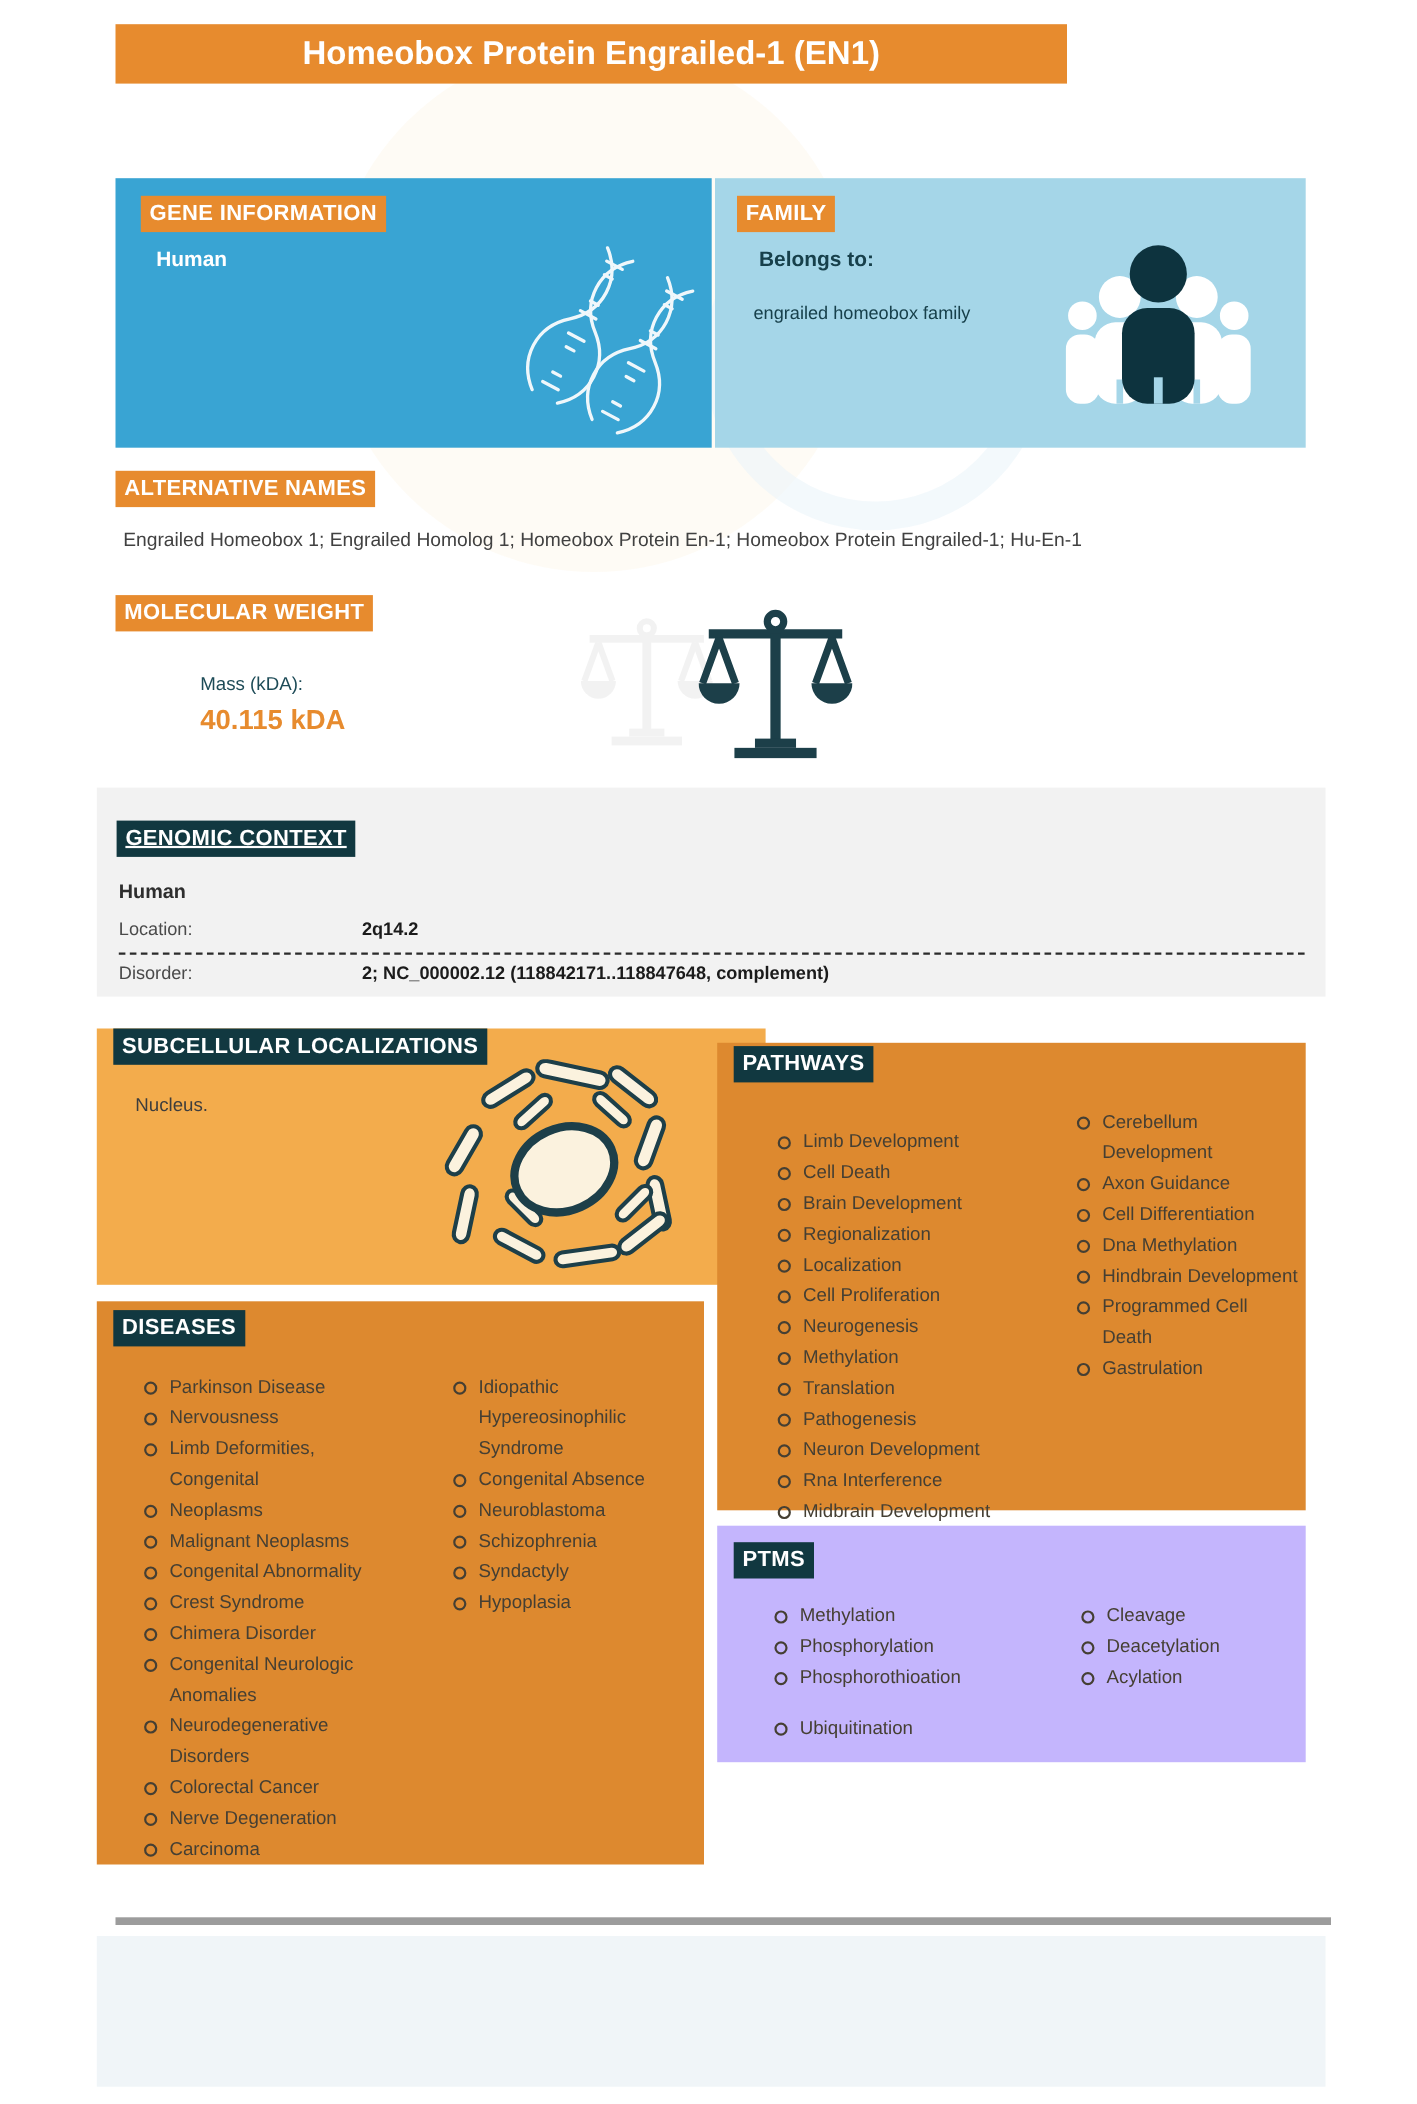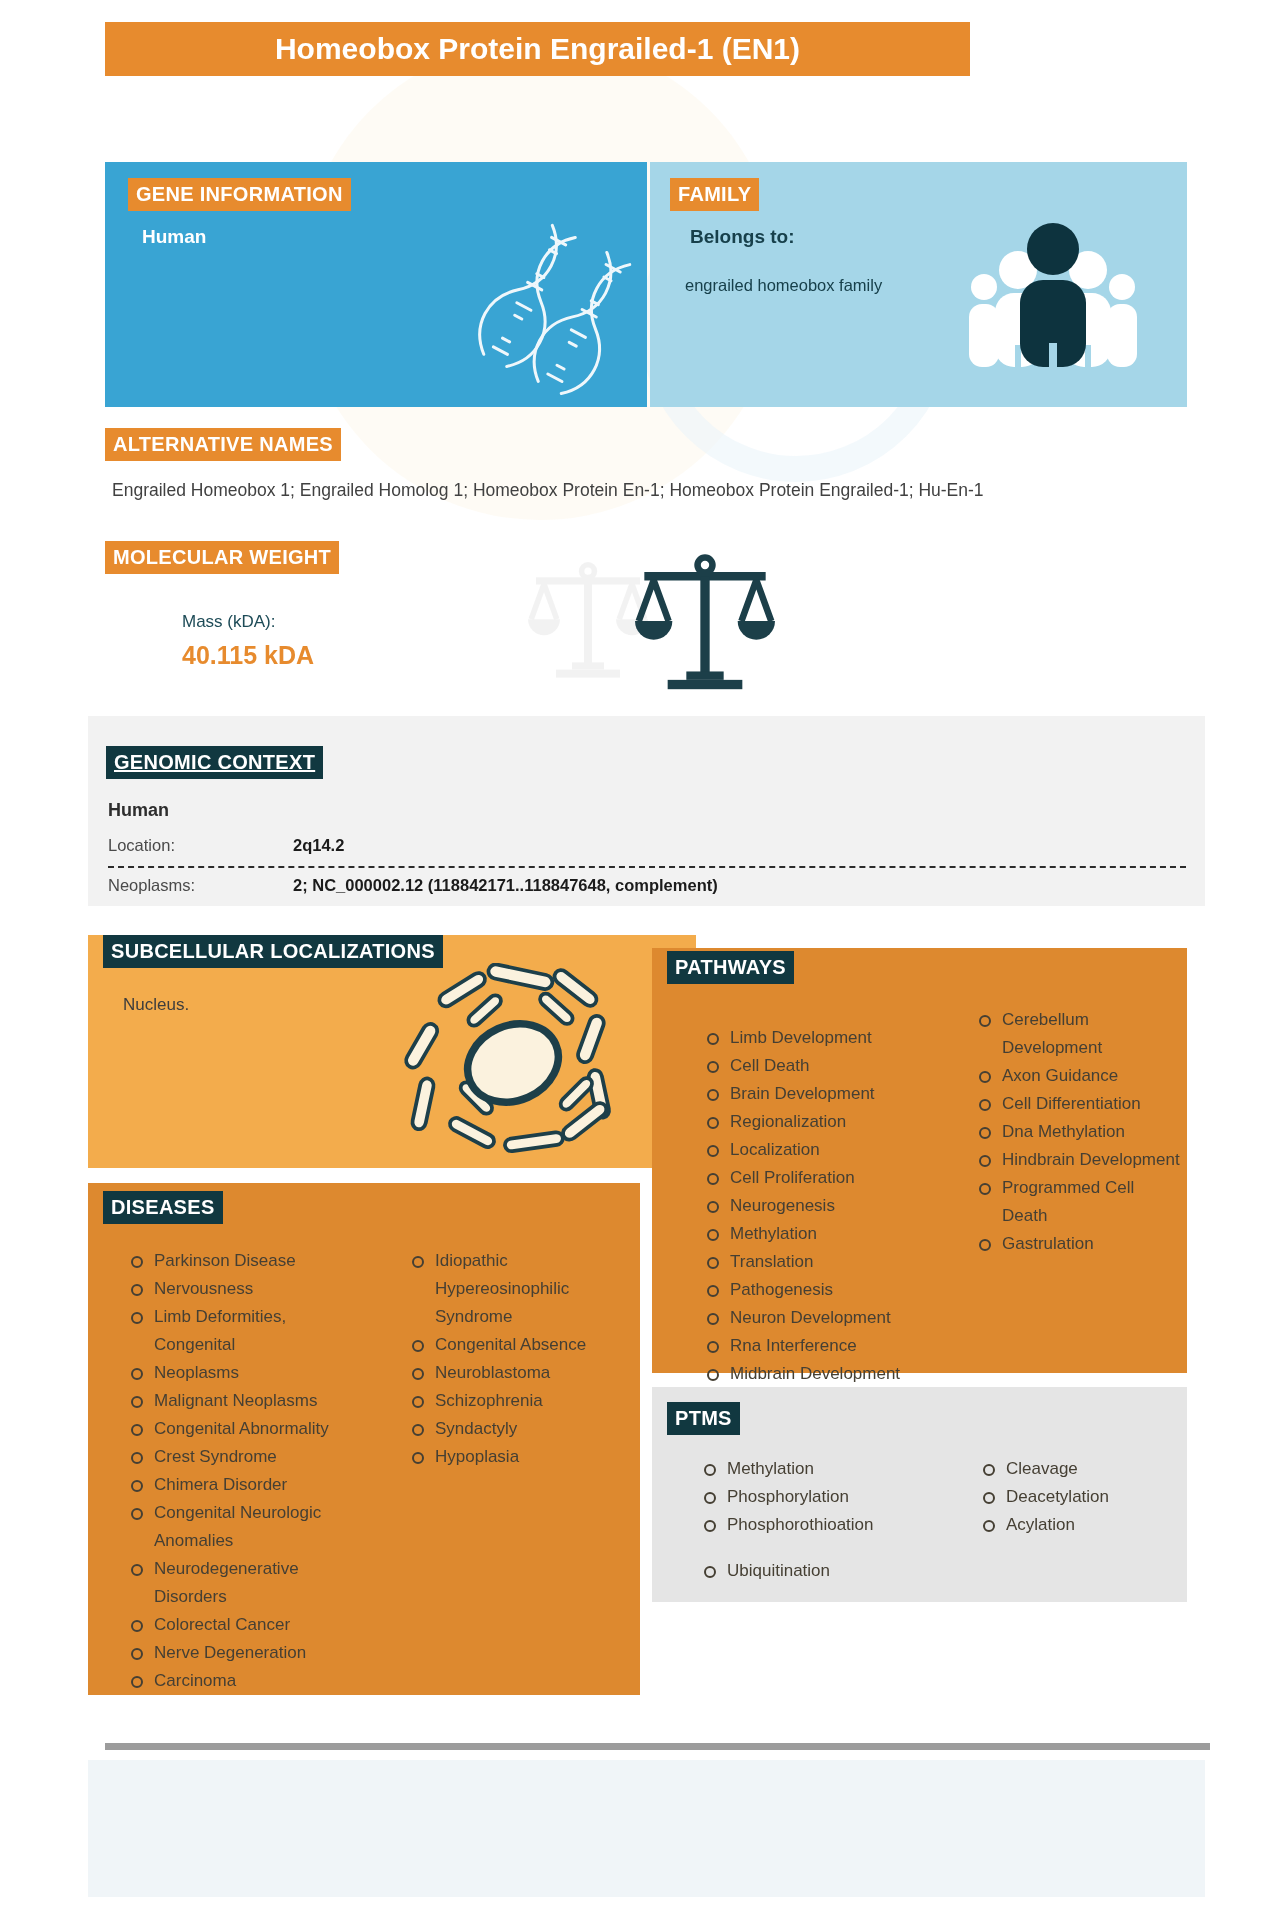--- a/index.html
+++ b/index.html
@@ -52,21 +52,21 @@
   .mw-value{left:182px;top:641px;font-size:25px;font-weight:bold;color:#E78B2E;}
   .scales-faint{left:528px;top:560px;opacity:.35;}
   .scales-icon{left:635px;top:552px;}
 
   
   .gc-panel{left:88px;top:716px;width:1117px;height:190px;background:#F2F2F2;}
   .gc-hdr{left:18px;top:30px;text-decoration:underline;}
   .gc-species{left:20px;top:84px;font-size:18px;font-weight:bold;color:#2e2e2e;}
   .gc-row{position:absolute;left:20px;display:flex;font-size:16.5px;}
   .gc-row .lab{width:185px;color:#4a4a4a;}
-  .gc-row .val{font-weight:bold;color:#1b1b1b;}
+  .gc-row .val{font-weight:bold;color:#1b1b1b;margin-left:36px;}
   .gc-row1{top:120px;}
   .gc-dash{left:20px;top:150px;width:1078px;border-top:2px dashed #2b2b2b;height:0;}
   .gc-row2{top:160px;}
 
   
   .li{display:flex;align-items:flex-start;line-height:28px;font-size:17px;color:#453f33;}
   .bullet{flex:0 0 8px;width:8px;height:8px;border:2px solid #453f33;border-radius:50%;
           margin:9px 11px 0 0;}
   .li-text{white-space:pre-line;}
 
@@ -78,21 +78,21 @@
   .pathways-box{left:652px;top:948px;width:535px;height:425px;background:#DD892F;}
   .pathways-hdr{left:15px;top:3px;}
   .pathways-col1{position:absolute;left:55px;top:58px;width:250px;margin-top:18px;}
   .pathways-col2{position:absolute;left:327px;top:58px;width:205px;}
 
   .diseases-box{left:88px;top:1183px;width:552px;height:512px;background:#DD892F;}
   .diseases-hdr{left:15px;top:8px;}
   .diseases-col1{position:absolute;left:43px;top:64px;width:245px;}
   .diseases-col2{position:absolute;left:324px;top:64px;width:218px;}
 
-  .ptms-box{left:652px;top:1387px;width:535px;height:215px;background:#e5e5e5;}
+  .ptms-box{left:652px;top:1387px;width:535px;height:215px;background:#c4b5fd;}
   .ptms-hdr{left:15px;top:15px;}
   .ptms-col1{position:absolute;left:52px;top:68px;width:250px;}
   .ptms-col2{position:absolute;left:331px;top:68px;width:190px;}
   .ptms-col1 .li:nth-child(4){margin-top:18px;}
 
   
   .divider-bar{left:105px;top:1743px;width:1105px;height:7px;background:#9C9C9C;}
   .footer-panel{left:88px;top:1760px;width:1117px;height:137px;background:#F0F5F8;}
 
   svg{display:block;}
@@ -206,21 +206,21 @@
 
   <section class="abs gc-panel">
     <div class="abs hdr dark gc-hdr">GENOMIC CONTEXT</div>
     <div class="abs gc-species">Human</div>
     <div class="gc-row gc-row1">
       <span class="lab">Location:</span>
       <span class="val">2q14.2</span>
     </div>
     <div class="abs gc-dash"></div>
     <div class="gc-row gc-row2">
-      <span class="lab">Neoplasms:</span>
+      <span class="lab">Disorder:</span>
       <span class="val">2; NC_000002.12 (118842171..118847648, complement)</span>
     </div>
   </section>
 
   <section class="abs subcell-box">
     <div class="abs hdr dark subcell-hdr">SUBCELLULAR LOCALIZATIONS</div>
     <div class="abs subcell-value">Nucleus.</div>
     <span class="abs cell-icon">
       <svg width="230" height="200" viewBox="0 0 260 240">
         <g fill="#FBF2DE" stroke="#1D3F49" stroke-width="4.5">

